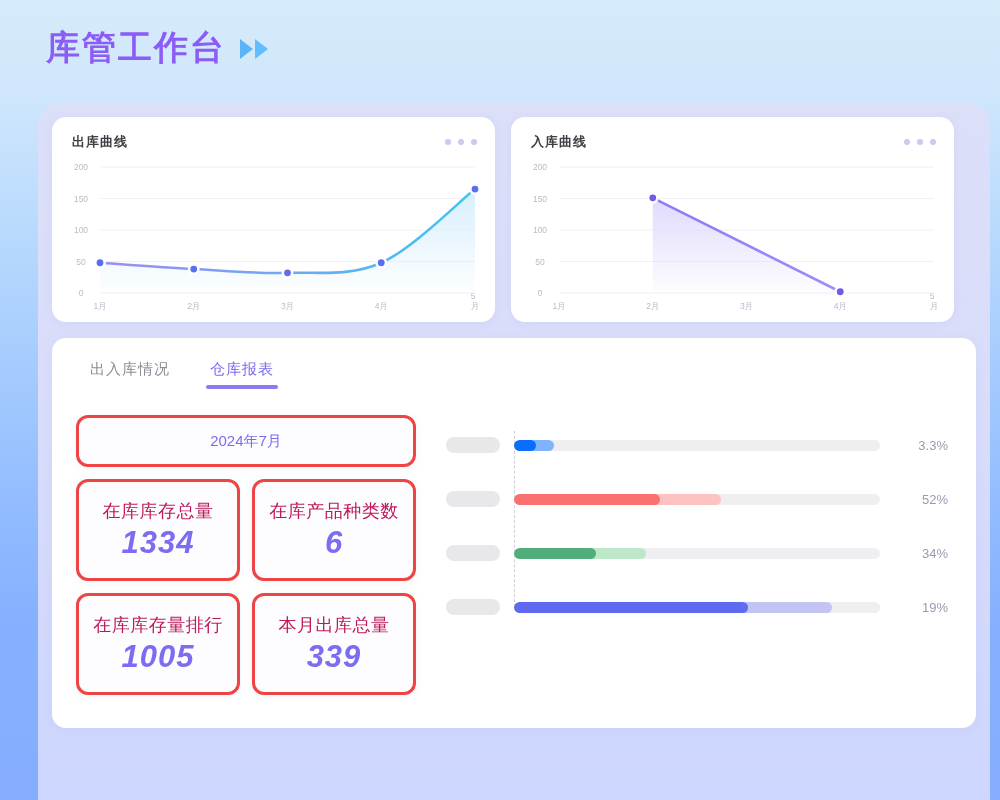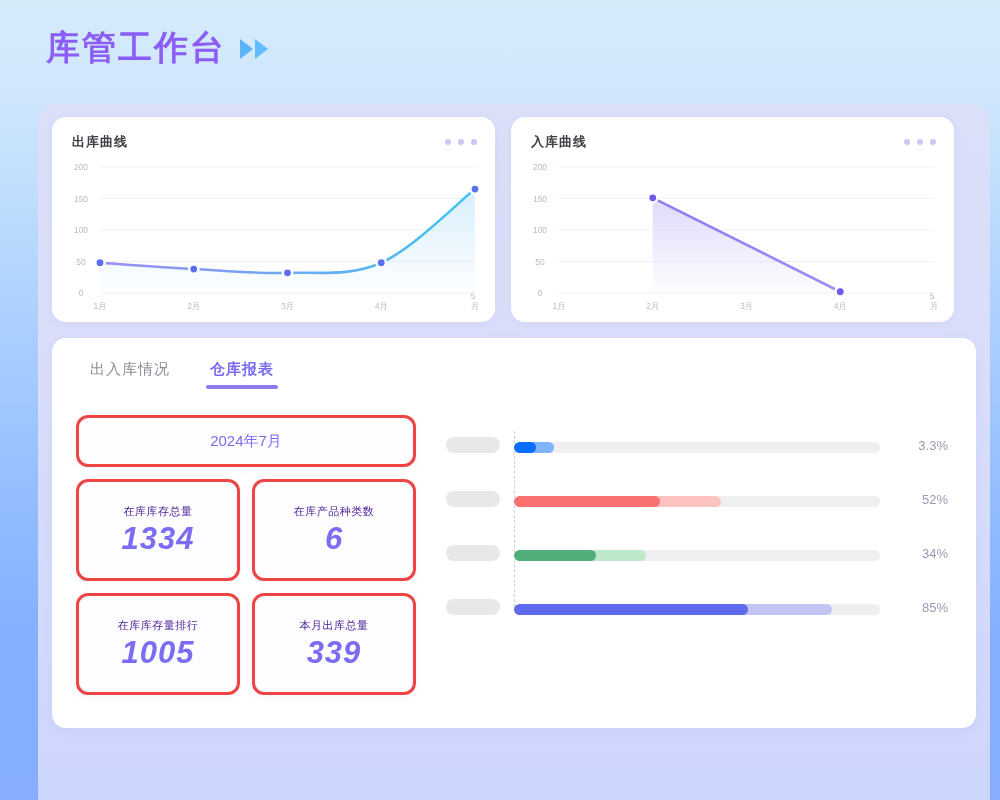--- a/index.html
+++ b/index.html
@@ -76,55 +76,55 @@
     box-shadow: 0 2px 12px rgba(120,130,200,0.08);
     padding: 22px 24px;
   }
 
   
   #tabs { display: flex; gap: 40px; padding-left: 14px; align-items: flex-end; }
   .tab {
     font-size: 15px; color: #8d8d96; letter-spacing: 1px;
     padding-bottom: 10px; position: relative; cursor: pointer;
   }
-  .tab.active { color: #7a6cf0; font-weight: 700; }
+  .tab.active { color: #7a6cf0; font-weight: 400; }
   .tab.active::after {
     content: ""; position: absolute; left: -4px; right: -4px; bottom: 0;
     height: 4px; border-radius: 3px; background: #8a7bf2;
   }
 
   
   #panel-body { display: flex; margin-top: 26px; }
 
   
   #stats-col { width: 340px; flex: none; }
   .stat-card {
     background: #fdfdff; border: 3px solid #ef4444; border-radius: 12px;
     box-shadow: 0 2px 8px rgba(150,155,225,0.10);
     display: flex; flex-direction: column; align-items: center; justify-content: center;
   }
   #date-card { height: 52px; margin-bottom: 12px; }
   #date-value { font-size: 15px; color: #7a6cf0; font-weight: 500; }
   .stat-grid { display: flex; gap: 12px; margin-bottom: 12px; }
   .stat-grid .stat-card { flex: 1; height: 102px; gap: 2px; }
-  .stat-label { font-size: 11px; color: #4c1d95; letter-spacing: 0.5px; }
+  .stat-label { font-size: 18px; color: #be185d; letter-spacing: 0.5px; }
   .stat-number {
     font-size: 31px; font-weight: 700; font-style: italic;
     color: #7b6cf2; letter-spacing: 1px; line-height: 1.15;
   }
 
   
   #rank-col { flex: 1; padding-left: 30px; padding-right: 4px; }
   #rank-title { font-size: 15px; color: #4a4a52; letter-spacing: 1px; }
   #rank-list { margin-top: 22px; position: relative; }
   #rank-guide {
     position: absolute; left: 68px; top: -6px; bottom: 8px; width: 0;
     border-left: 1.4px dashed #cfcfdc;
   }
-  .rank-row { display: flex; align-items: flex-end; height: 16px; margin-bottom: 38px; }
+  .rank-row { display: flex; align-items: center; height: 16px; margin-bottom: 38px; }
   .rank-row:last-child { margin-bottom: 0; }
   .rank-pill { width: 54px; height: 16px; border-radius: 9px; background: #e8e8ea; flex: none; }
   .rank-track {
     flex: 1; height: 11px; background: #efeff1; border-radius: 6px;
     margin-left: 14px; position: relative; overflow: hidden;
   }
   .rank-fill-light { position: absolute; left: 0; top: 0; height: 100%; border-radius: 6px; }
   .rank-fill-dark  { position: absolute; left: 0; top: 0; height: 100%; border-radius: 6px; }
   .rank-pct {
     width: 54px; text-align: right; font-size: 13px; color: #9a9ab4;
@@ -308,20 +308,20 @@
                 <div class="rank-fill-dark" style="width: 22.5%; background: rgb(79, 174, 121);"></div>
               </div>
               <div class="rank-pct">34%</div>
             </div>
             <div class="rank-row">
               <div class="rank-pill"></div>
               <div class="rank-track">
                 <div class="rank-fill-light" style="width: 87%; background: rgb(194, 197, 244);"></div>
                 <div class="rank-fill-dark" style="width: 64%; background: rgb(95, 107, 239);"></div>
               </div>
-              <div class="rank-pct">85%</div>
+              <div class="rank-pct">19%</div>
             </div>
           </div>
       </div>
 
     </div>
   </div>
 </div>
 
 </body></html>

